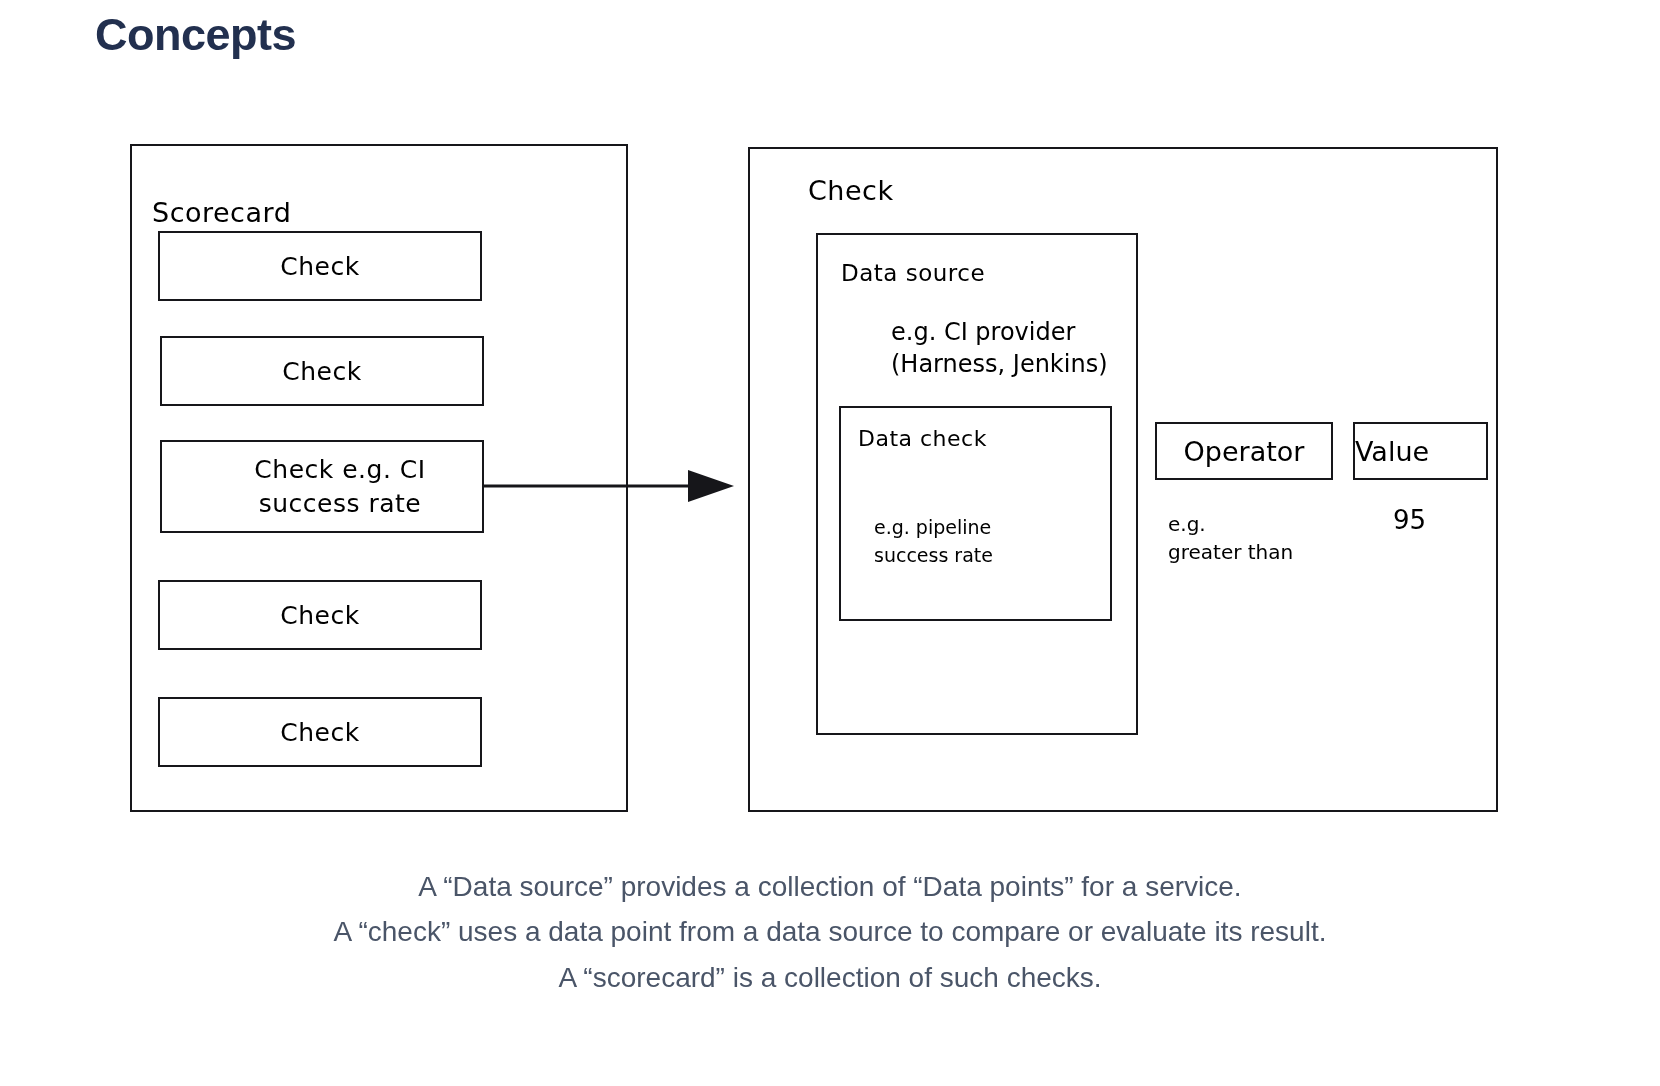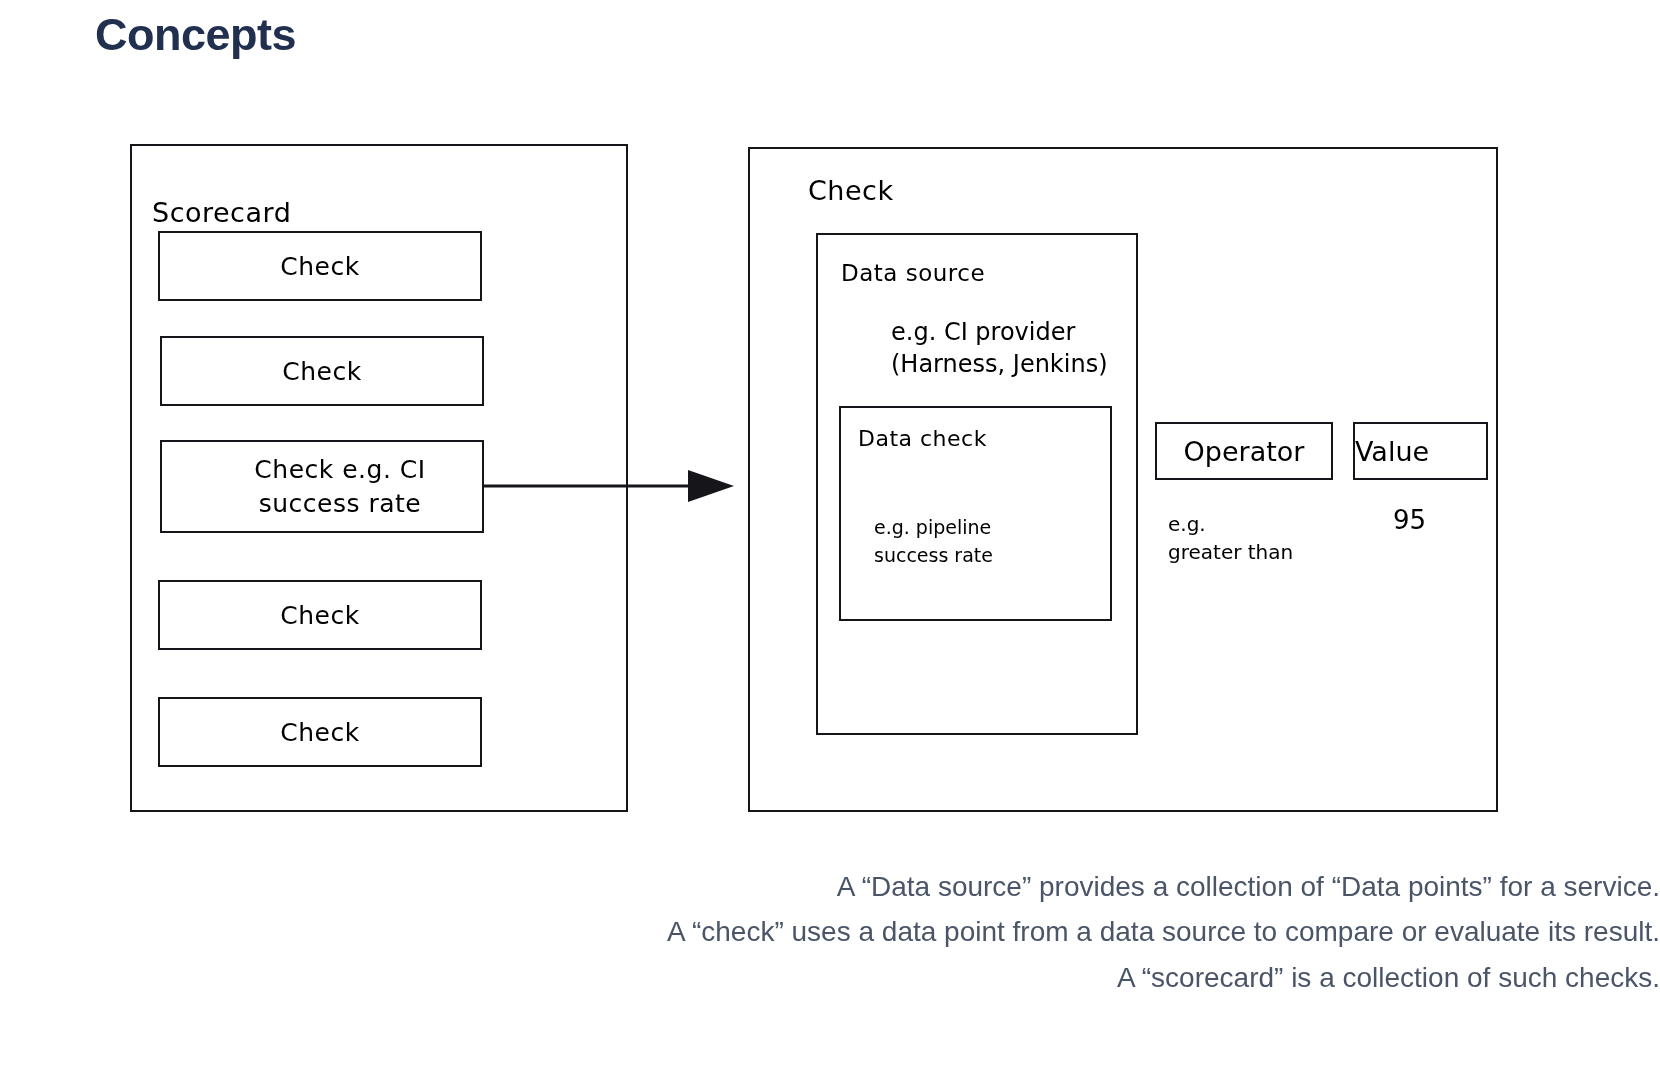--- a/index.html
+++ b/index.html
@@ -202,21 +202,21 @@
     top: 505px;
     font-size: 26px;
   }
 
   
   #caption {
     position: absolute;
     left: 0;
     top: 864px;
     width: 1660px;
-    text-align: right;
+    text-align: center;
     color: #4a5568;
     font-family: "Liberation Sans", sans-serif;
     font-size: 28px;
     line-height: 1.62;
   }
   #caption .caption-line {
     display: block;
   }
 </style>
 </head>

